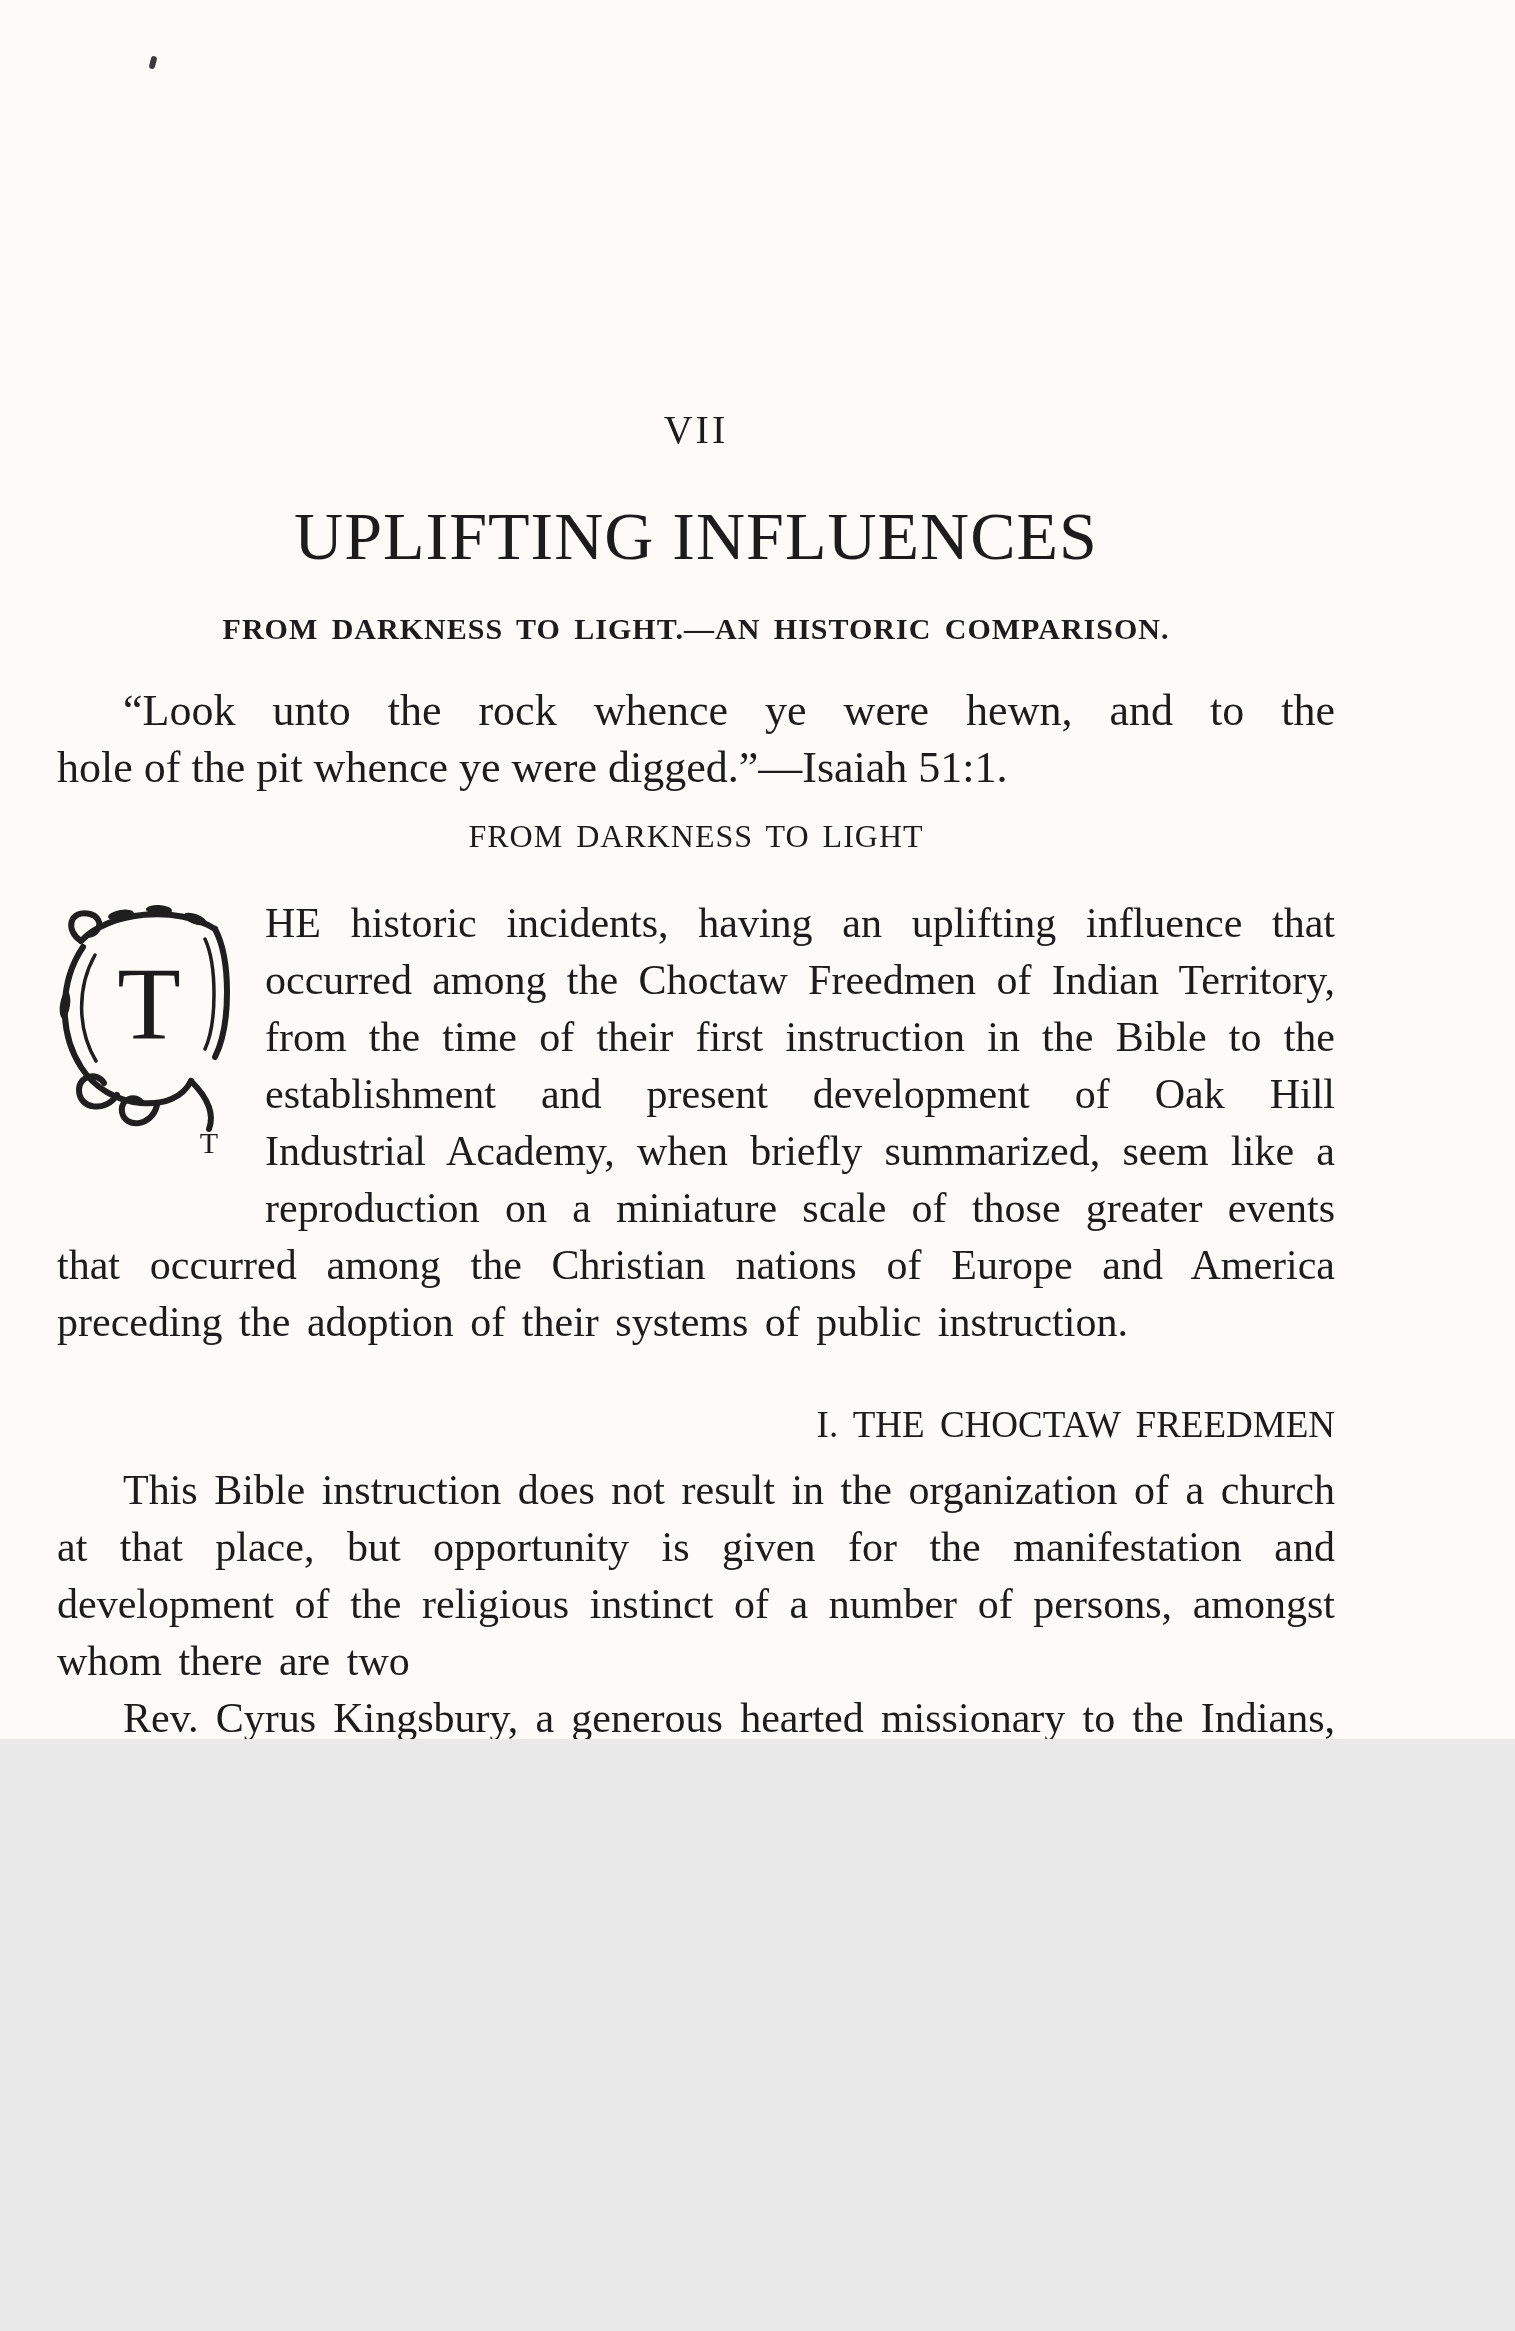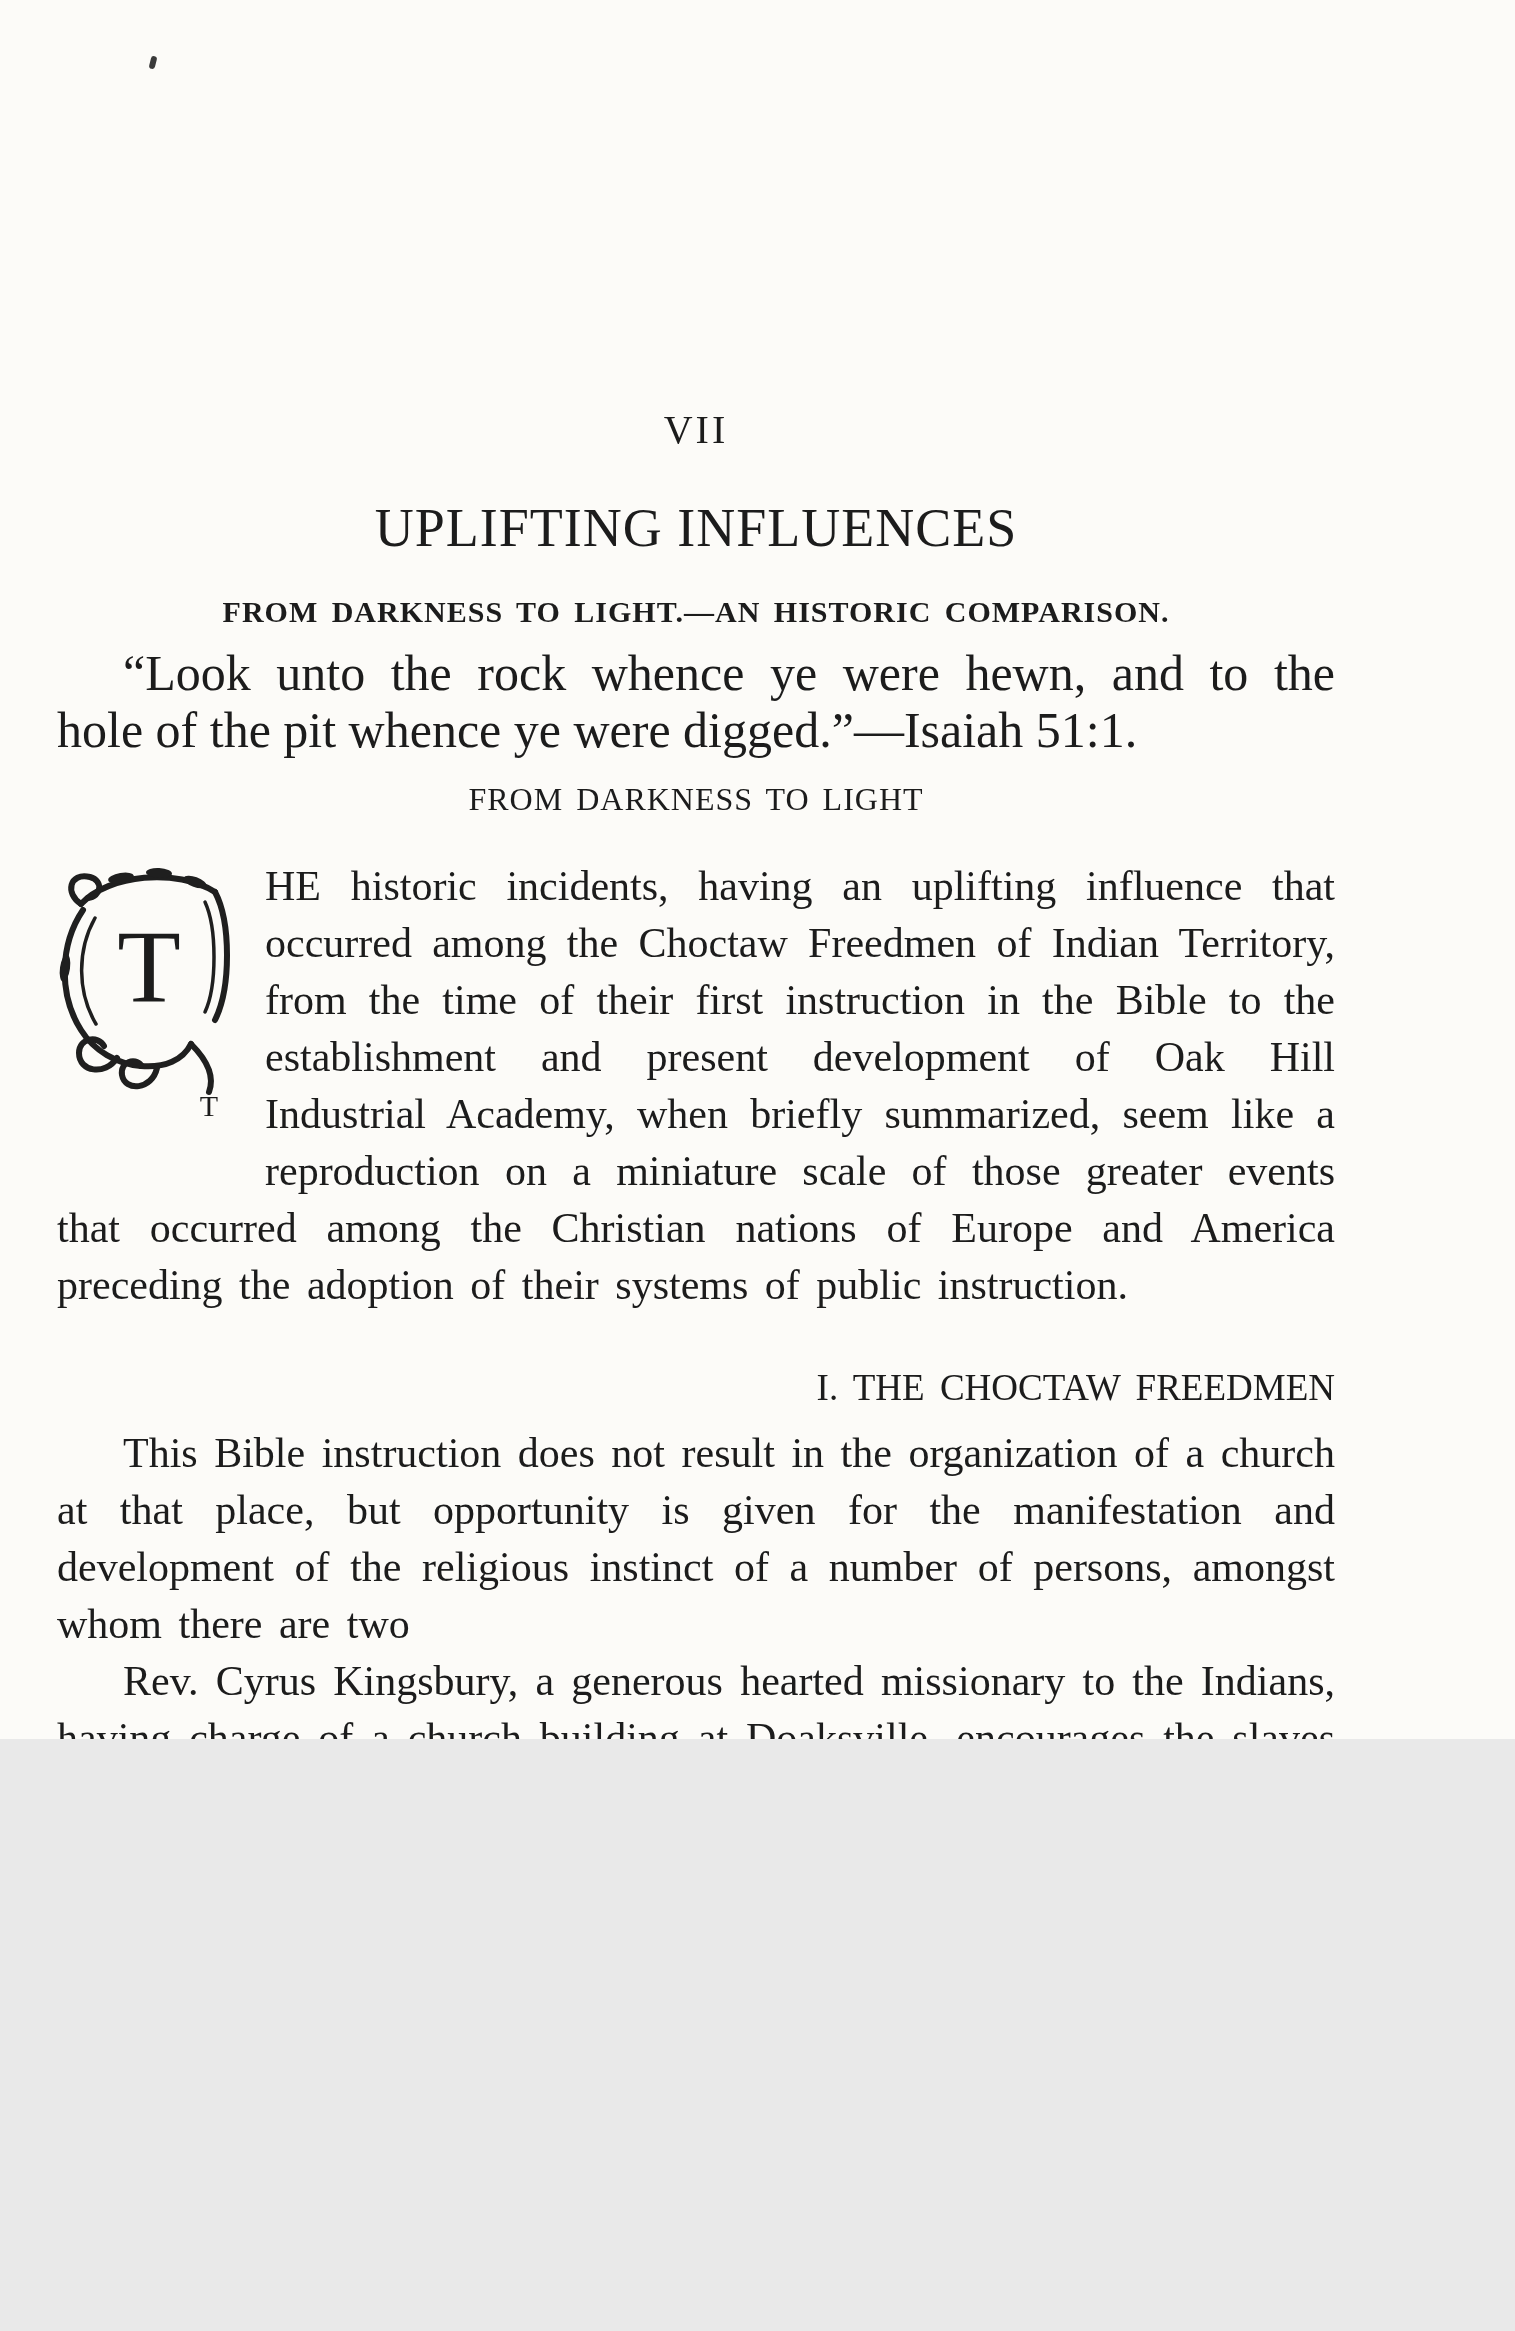--- a/index.html
+++ b/index.html
@@ -21,36 +21,36 @@
   .chapter-number {
     margin-top: 406px;
     text-align: center;
     font-size: 40px;
     letter-spacing: 3px;
   }
 
   .title {
     margin-top: 44px;
     text-align: center;
-    font-size: 54px;
+    font-size: 68px;
     letter-spacing: 1px;
     white-space: nowrap;
   }
 
   .subtitle {
     margin-top: 36px;
     text-align: center;
     font-size: 30px;
     font-weight: bold;
     letter-spacing: 1px;
     word-spacing: 5px;
     font-family: Liberation Serif, serif;
   }
 
-  .epigraph { margin-top: 16px; font-size: 50px; line-height: 57px; }
+  .epigraph { margin-top: 36px; font-size: 44px; line-height: 57px; }
   .epigraph-line-1 { text-indent: 66px; text-align: justify; text-align-last: justify; }
   .epigraph-line-2 { text-align: left; }
 
   .section-heading {
     margin-top: 22px;
     text-align: center;
     font-size: 32px;
     letter-spacing: 1px;
     word-spacing: 4px;
   }

